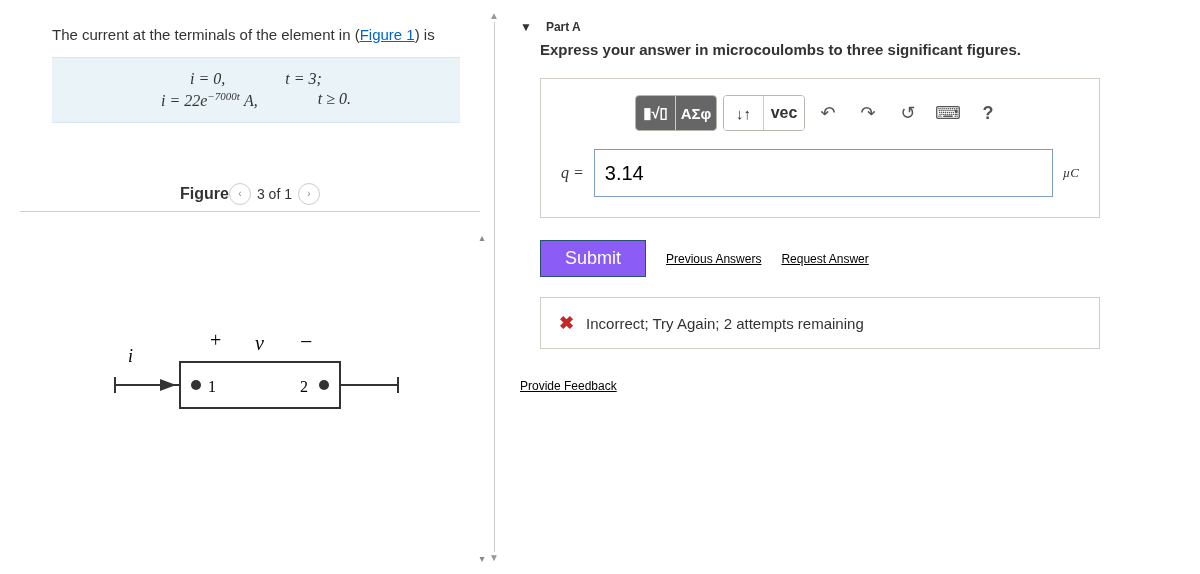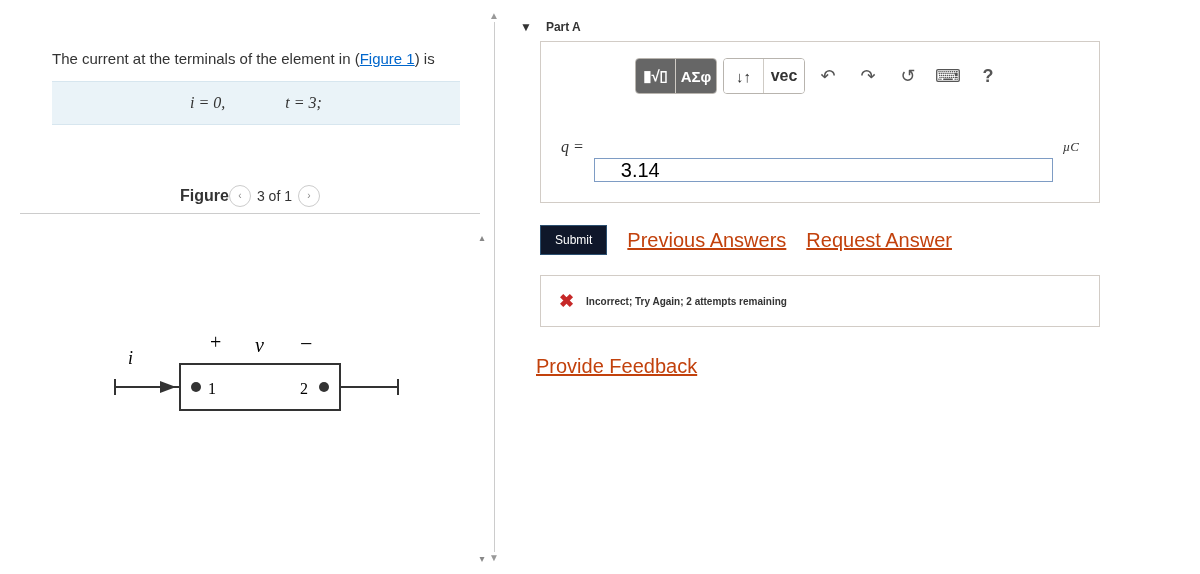--- a/index.html
+++ b/index.html
@@ -39,21 +39,21 @@
     line-height: 12px;
   }
   .div-line {
     flex: 1;
     width: 1px;
     background: #ccc;
   }
   .problem-text {
     font-size: 15px;
     line-height: 1.5;
-    margin: 28px 20px 10px 32px;
+    margin: 4px 20px 10px 32px;
   }
   a.figlink {
     color: #0066cc;
     text-decoration: underline;
   }
   .eq-box {
     background: #eaf3f8;
     border-top: 1px solid #d7e6ef;
     border-bottom: 1px solid #d7e6ef;
     margin: 0 20px 0 32px;
@@ -132,49 +132,48 @@
     color: #333;
   }
   .tb-btn:last-child { border-right: none; }
   .tb-btn.dark { background: #666; color: #fff; font-weight: bold; }
   .tb-btn.plain { border: none; background: transparent; font-size: 18px; color: #555; width: 34px;}
   .ans-row { display: flex; align-items: center; gap: 10px; }
   .ans-label { font-style: italic; font-family: "Times New Roman", serif; font-size: 16px;}
   .ans-input {
     flex: 1;
     border: 1px solid #7e9cc4;
-    height: 24px;
+    height: 48px;
     font-size: 20px;
-    padding: 0 26px;
+    padding: 0 10px;
     outline: none;
-    margin-top: 46px;
   }
   .ans-unit { font-style: italic; font-family: "Times New Roman", serif; font-size: 13px;}
   .submit-row {
     margin: 22px 0 0 20px;
     display: flex; align-items: center; gap: 20px;
   }
   .submit-btn {
-    background: #0f172a;
+    background: #8b5cf6;
     color: #fff;
     border: 1px solid #2b4f70;
-    padding: 7px 14px;
-    font-size: 12px;
-  }
-  .link { color: #c2410c; text-decoration: underline; font-size: 20px;}
+    padding: 7px 24px;
+    font-size: 18px;
+  }
+  .link { color: #000000; text-decoration: underline; font-size: 12px;}
   .feedback-box {
     border: 1px solid #d2ccc6;
     margin: 20px 0 0 20px;
     padding: 14px 18px;
     width: 560px;
     display: flex; align-items: center; gap: 12px;
   }
   .xicon { color: #c62828; font-weight: bold; font-size: 18px; }
-  .fb-text { font-weight: bold; font-size: 10px; }
-  .pf-row { margin: 28px 0 0 16px; }
+  .fb-text { font-weight: normal; font-size: 15px; }
+  .pf-row { margin: 28px 0 0 0; }
   .scroll-cue {
     position: absolute;
     right: 2px;
     width: 12px;
     text-align: center;
     font-size: 10px;
     color: #888;
   }
   svg text { font-family: "Times New Roman", serif; }
 </style>
@@ -183,20 +182,24 @@
 
 <div class="left-pane">
   <div class="problem-text">
     <span>The current at the terminals of the element in (</span><a href="#" class="figlink">Figure 1</a><span>) is</span>
   </div>
   <div class="eq-box">
     <div class="eq-row">
       <span style="font-style:italic">i = 0,</span>
       <span style="font-style:italic">t = 3;</span>
     </div>
+    <div class="eq-row">
+      <span style="font-style:italic"><span>i</span> = 22<span>e</span><sup style="font-size:11px">−7000t</sup>&nbsp;A,</span>
+      <span style="font-style:italic">t ≥ 0.</span>
+    </div>
   </div>
 
   <div class="fig-header">
     <span class="fig-title">Figure</span>
     <div class="pager">
       <span class="pager-btn">‹</span>
       <span>3 of 1</span>
       <span class="pager-btn">›</span>
     </div>
   </div>
@@ -234,20 +237,21 @@
   <div class="div-line"></div>
   <span class="div-arrow">▼</span>
 </div>
 
 <div class="right-pane">
   <div class="part-head">
     <span class="tri">▼</span>
     <span class="part-title">Part A</span>
   </div>
 
+  <div class="prompt2">Express your answer in microcoulombs to three significant figures.</div>
 
   <div class="answer-box">
     <div class="toolbar">
       <div class="tb-group">
         <div class="tb-btn dark">▮√▯</div>
         <div class="tb-btn dark">ΑΣφ</div>
       </div>
       <div class="tb-group">
         <div class="tb-btn">↓↑</div>
         <div class="tb-btn" style="font-size:16px;font-weight:bold">vec</div>

